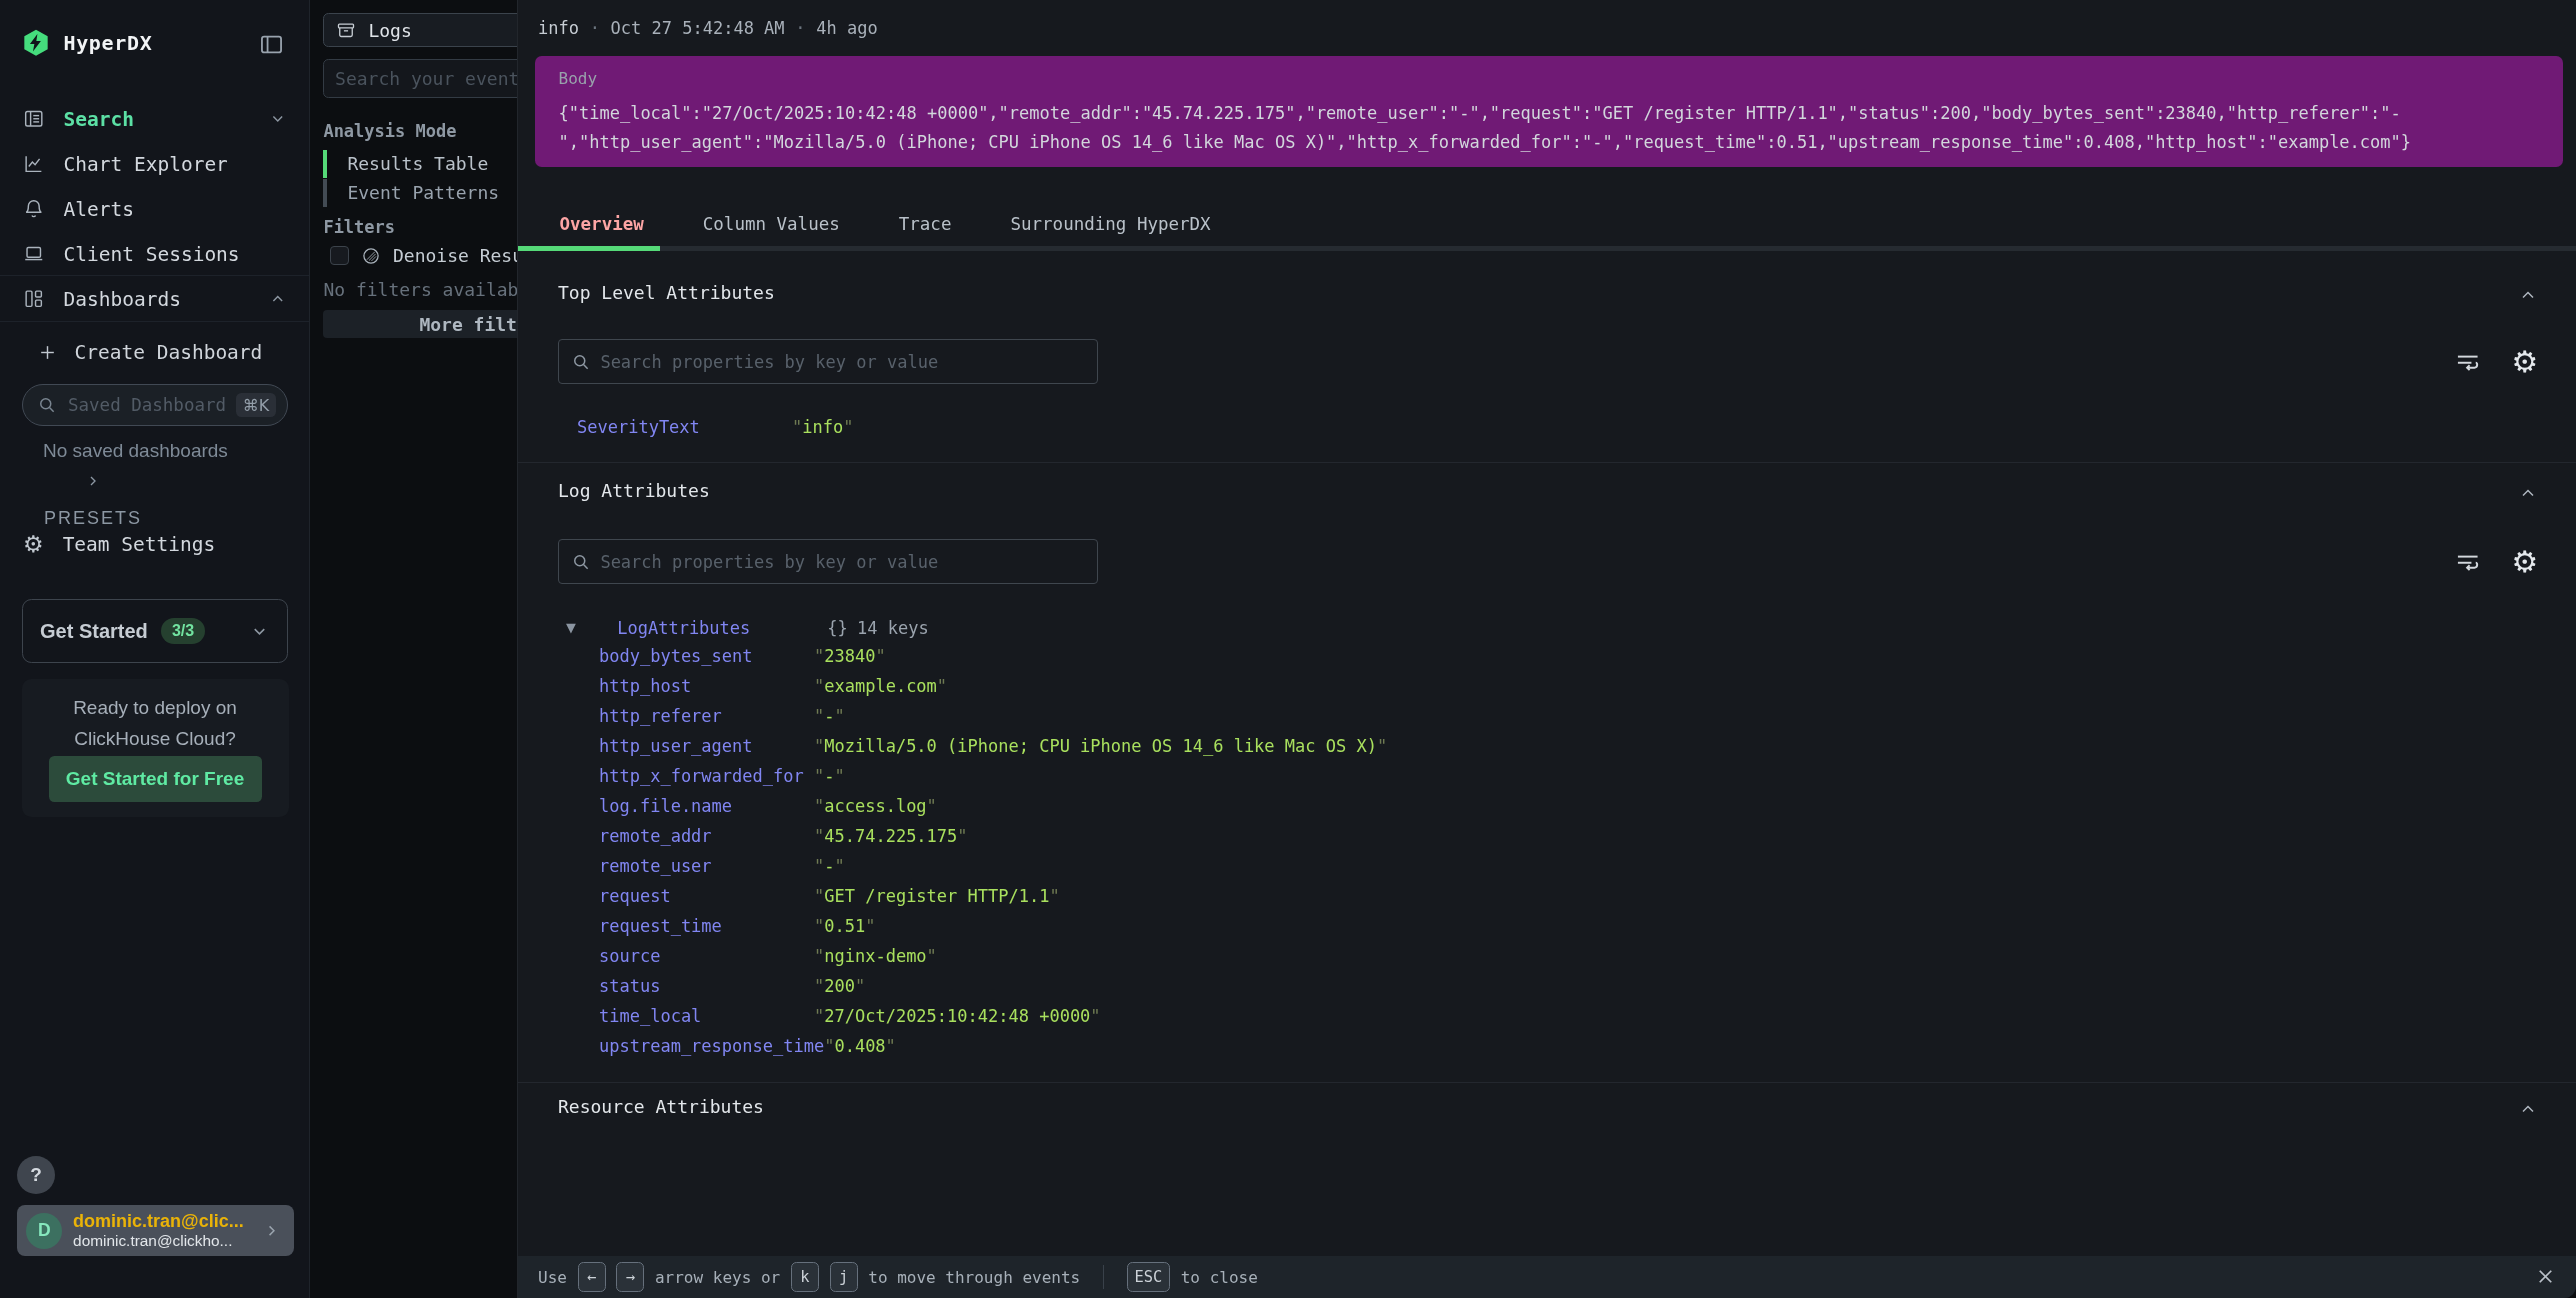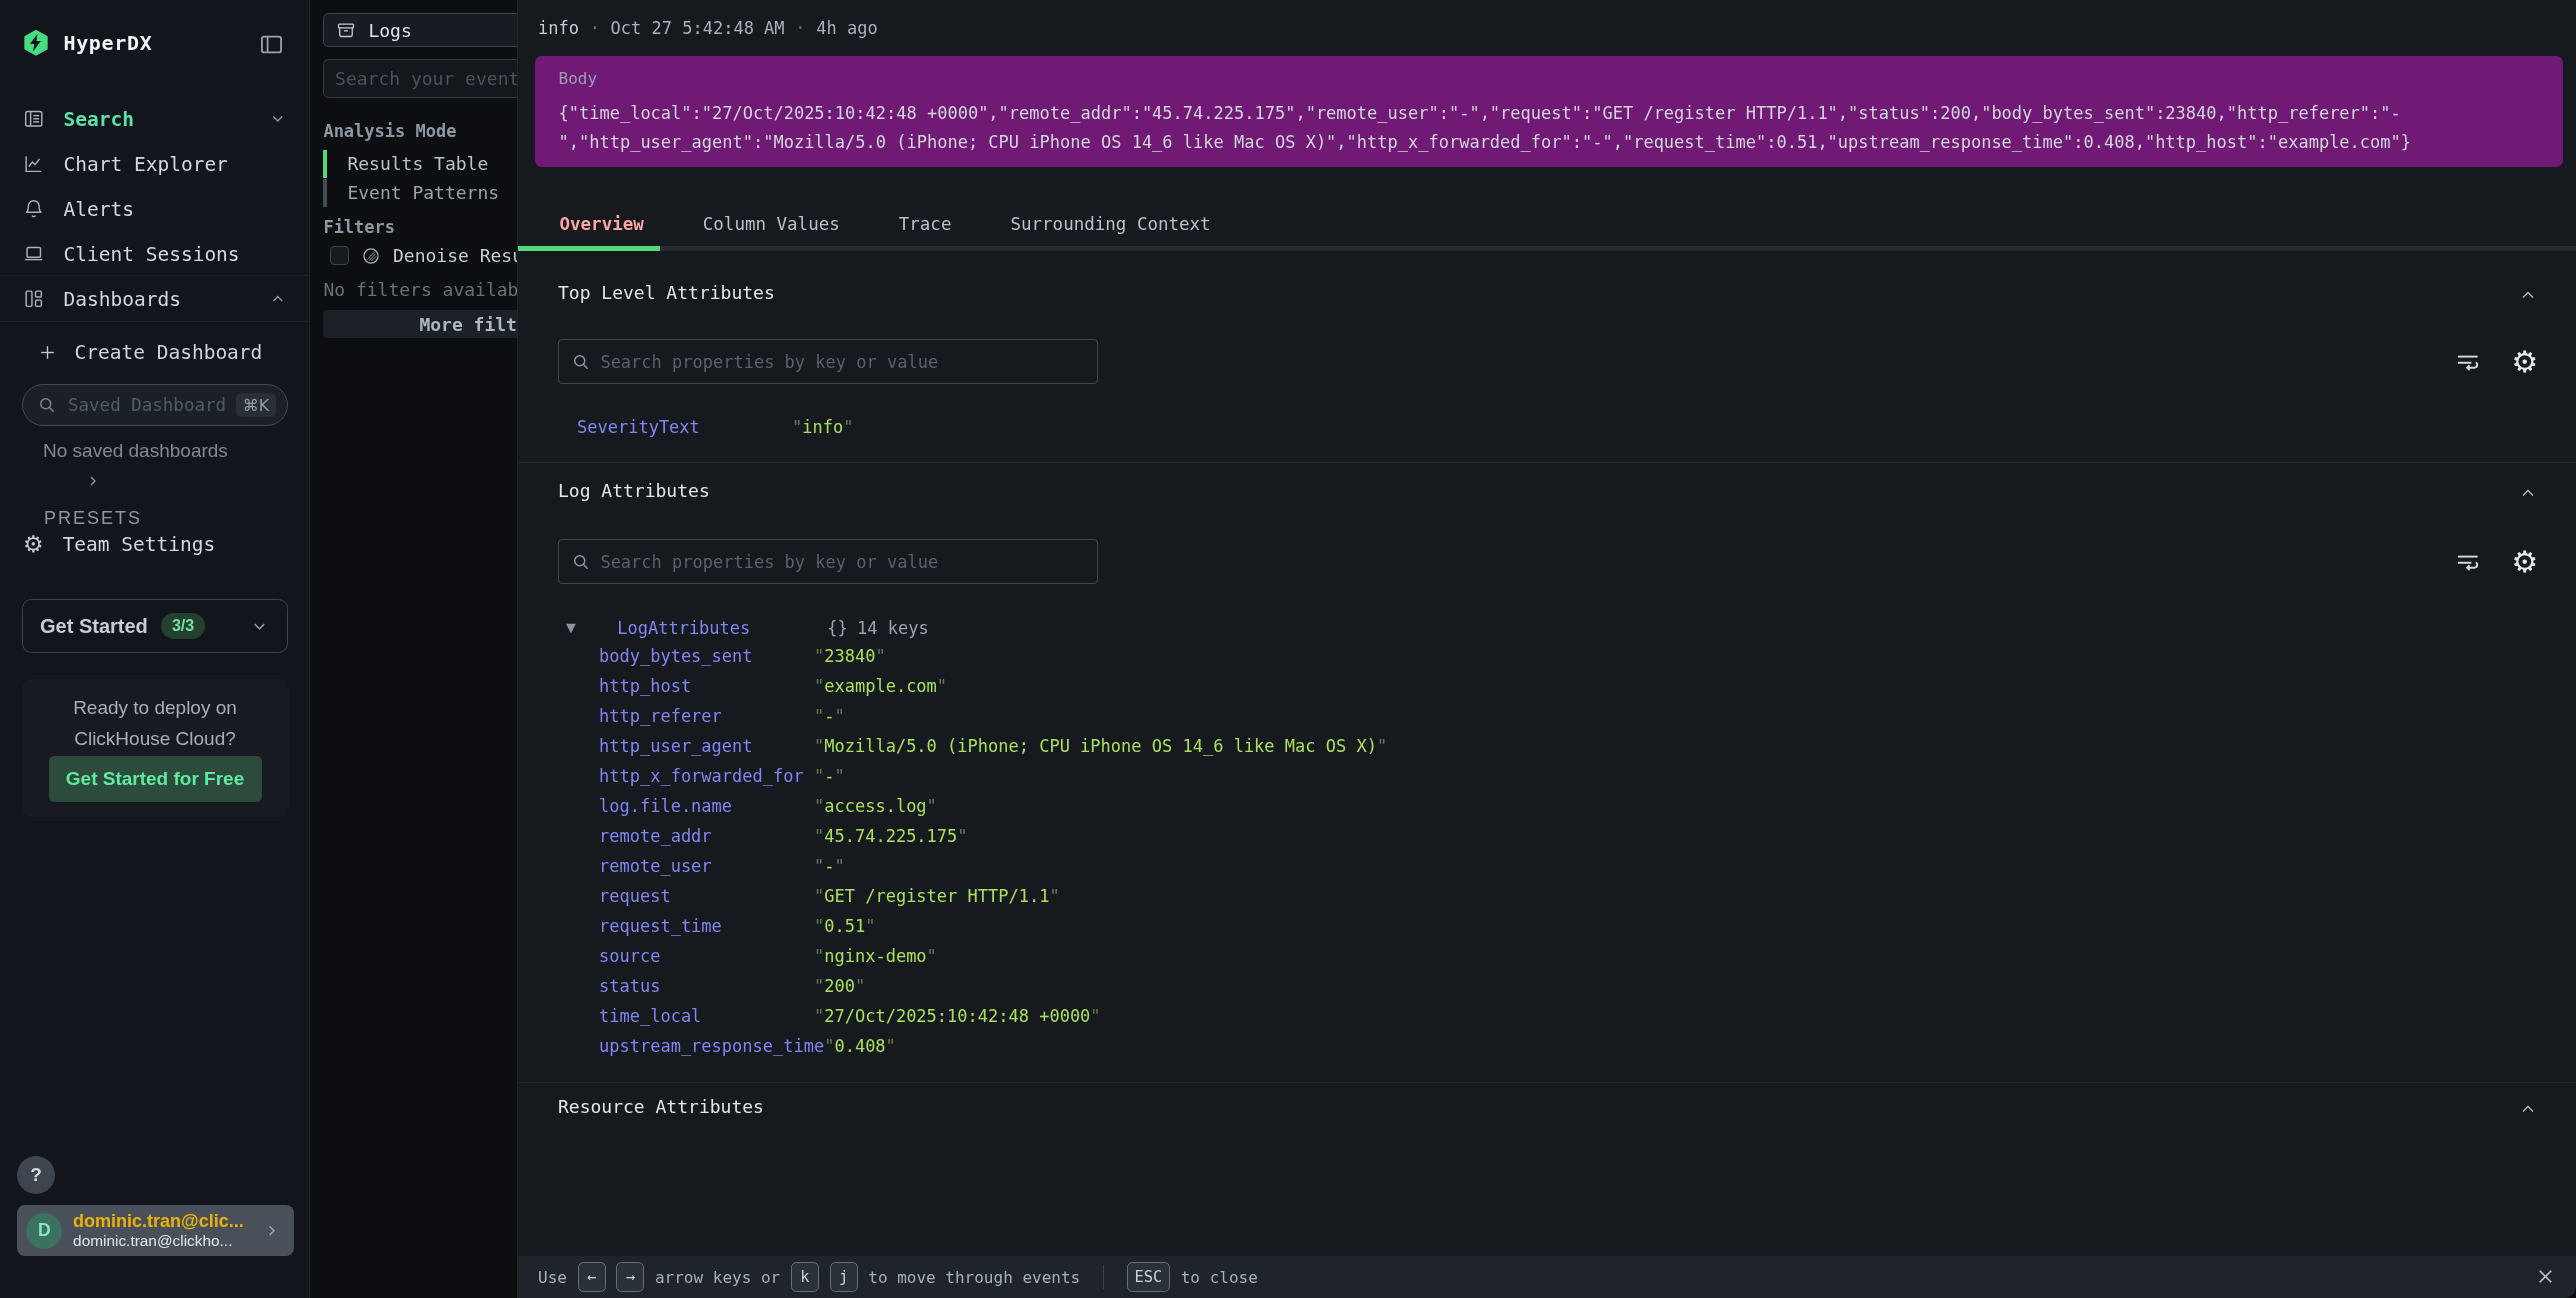--- a/index.html
+++ b/index.html
@@ -31,21 +31,21 @@
   .saved-pill input{ flex:1; min-width:0; background:transparent; border:none; outline:none;
     font-family:"DejaVu Sans Mono",monospace; font-size:17.5px; color:#cdd3da; }
   .saved-pill input::placeholder{ color:#525b66; }
   .kbd-badge{ background:#2a2f37; color:#939ea9; border-radius:5.4px; font-size:16px; padding:2.7px 6.7px; font-family:"DejaVu Sans","Liberation Sans",sans-serif; }
   .no-saved{ position:absolute; left:43px; top:440px; font-size:19px; color:#7e8a97; }
   .presets-row{ position:absolute; left:44px; top:473px; height:27px; display:flex; align-items:center; gap:19px; color:#8c97a3;flex-direction:column; }
   .presets-label{ font-size:18px; letter-spacing:2px; }
   .team-row{ top:522px; }
   .gear-glyph{ font-family:"DejaVu Sans",sans-serif; font-size:25.5px; line-height:1; color:#c0c7cf; }
 
-  .getstarted-box{ position:absolute; left:21.5px; top:599px; width:266px; height:54px; border:1.3px solid #3d444d; border-radius:9.4px;
+  .getstarted-box{ position:absolute; left:21.5px; top:599px; width:266px; height:64px; border:1.3px solid #3d444d; border-radius:9.4px;
     display:flex; align-items:center; padding:0 17.5px; gap:13.4px; cursor:pointer; }
   .gs-label{ font-size:20px; font-weight:bold; color:#c6ccd3; }
   .gs-badge{ background:#25402f; color:#72e3a0; font-weight:bold; font-size:16px; border-radius:13.4px; padding:4px 10.7px; }
   .gs-chev{ margin-left:auto; color:#8d97a2; }
 
   .promo{ position:absolute; left:21.5px; top:679px; width:267px; height:138px; background:#171b21; border-radius:9.4px; text-align:center; }
   .promo-line{ font-size:19px; color:#a6afb9; }
   .promo-line.l1{ margin-top:17.5px; }
   .promo-line.l2{ margin-top:9.4px; }
   .promo-cta{ position:absolute; left:27px; top:77px; width:213px; height:46px; background:#2c4b3b; border:none; border-radius:5.4px;
@@ -329,21 +329,21 @@
 
     <div class="body-card">
       <div class="body-label">Body</div>
       <div class="body-json">{"time_local":"27/Oct/2025:10:42:48 +0000","remote_addr":"45.74.225.175","remote_user":"-","request":"GET /register HTTP/1.1","status":200,"body_bytes_sent":23840,"http_referer":"-","http_user_agent":"Mozilla/5.0 (iPhone; CPU iPhone OS 14_6 like Mac OS X)","http_x_forwarded_for":"-","request_time":0.51,"upstream_response_time":0.408,"http_host":"example.com"}</div>
     </div>
 
     <div class="tabs">
       <span class="tab active">Overview</span>
       <span class="tab">Column Values</span>
       <span class="tab">Trace</span>
-      <span class="tab">Surrounding Context</span>
+      <span class="tab">Surrounding HyperDX</span>
     </div>
     <div class="tab-track"></div>
     <div class="tab-ink"></div>
 
     <div class="sec-title" style="top:282px">Top Level Attributes</div>
     <span class="sec-chev" style="top:285px">
       <svg width="20" height="20" viewBox="0 0 24 24" fill="none" stroke="currentColor" stroke-width="1.8">
           <polyline points="6,15 12,9 18,15"></polyline>
         </svg>
     </span>

